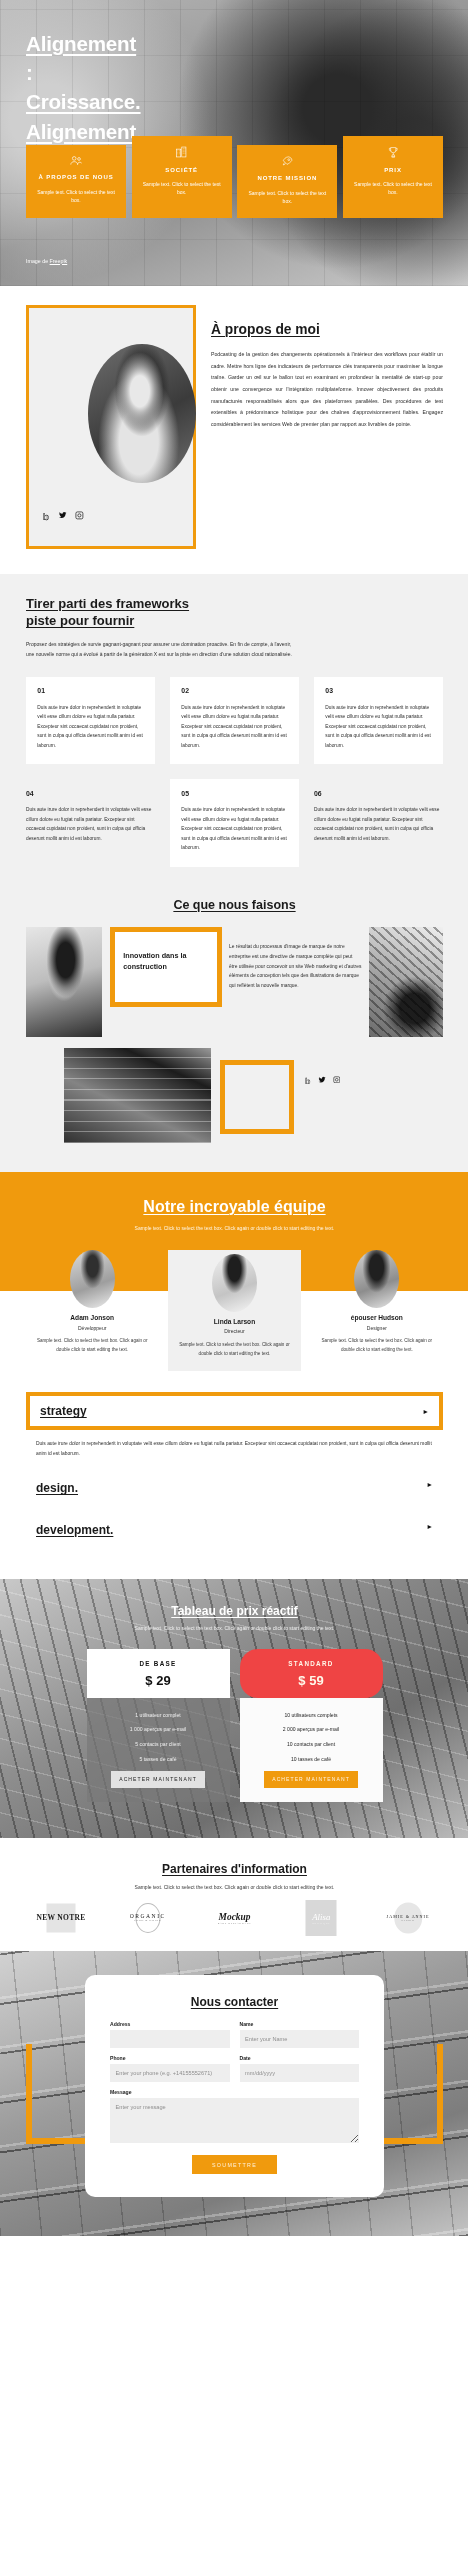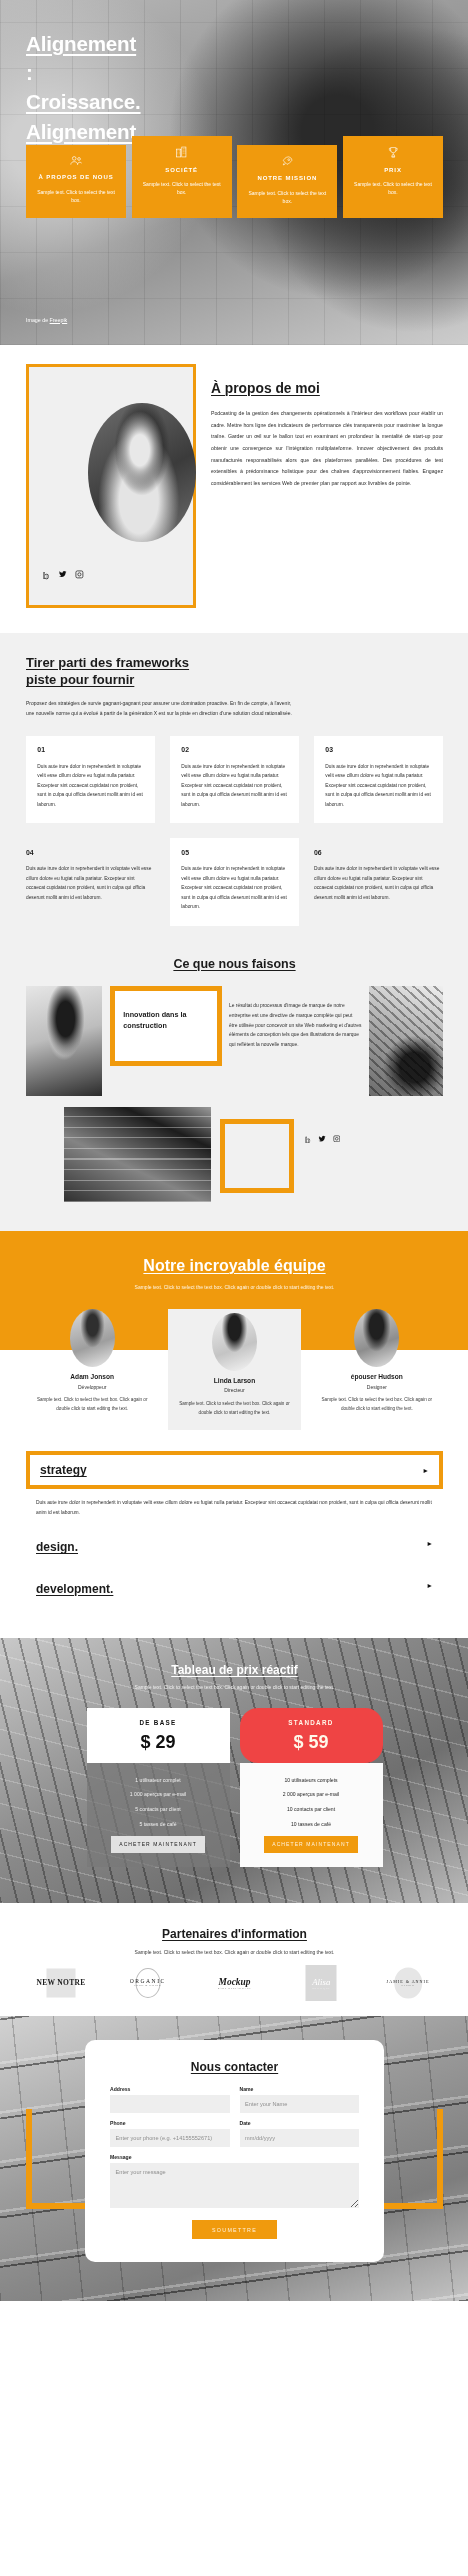--- a/index.html
+++ b/index.html
@@ -9,21 +9,21 @@
     background: #ffffff;
     color: #1b1b1b;
     width: 469px;
     overflow-x: hidden;
   }
   .u-head { text-decoration: underline; text-underline-offset: 1.9px; text-decoration-thickness: 1.3px; }
 
   
   .hero {
     position: relative;
-    height: 345px;
+    height: 286px;
     overflow: hidden;
     background: #9a9a9a;
   }
   .hero-bg {
     position: absolute; inset: 0;
     background:
       radial-gradient(circle at 72% 38%, #2a2a2a 0 9%, rgba(42,42,42,0) 42%),
       radial-gradient(circle at 88% 52%, #3b3b3b 0 7%, rgba(59,59,59,0) 34%),
       radial-gradient(circle at 10% 42%, #cfcfcf 0 8%, rgba(207,207,207,0) 36%),
       linear-gradient(160deg, #b9b9b9 0%, #9f9f9f 28%, #8c8c8c 55%, #b0b0b0 80%, #cdcdcd 100%);
@@ -279,21 +279,21 @@
       linear-gradient(150deg, #c9c9c9 0%, #8e8e8e 38%, #6f6f6f 68%, #bcbcbc 100%);
     filter: grayscale(1);
   }
   .pricing-inner { position: relative; }
   .pricing h2 { text-align: center; font-size: 12px; font-weight: 700; color: #fff; margin-bottom: 6.3px; }
   .pricing .sub { text-align: center; font-size: 5px; color: #f1f1f1; line-height: 1.9; max-width: 206px; margin: 0 auto 15px auto; }
   .plans { display: flex; gap: 10px; justify-content: center; }
   .plan { width: 143px; }
   .plan-top { text-align: center; padding: 11.3px 6.3px 10px 6.3px; }
   .plan-top .pname { font-size: 6.3px; font-weight: 700; letter-spacing: 1.3px; margin-bottom: 5.6px; }
-  .plan-top .price { font-size: 18px; font-weight: 700; }
+  .plan-top .price { font-size: 13px; font-weight: 700; }
   .plan-basic .plan-top { background: #ffffff; color: #111; }
   .plan-basic .plan-body { background: rgba(120,120,120,.72); color: #f2f2f2; }
   .plan-std .plan-top { background: #ef4444; color: #fff8ea; border-radius: 18px; }
   .plan-std .plan-body { background: #fbfbfb; color: #1f1f1f; }
   .plan-body { padding: 13.8px 8.8px 13.8px 8.8px; text-align: center; }
   .plan-body li { list-style: none; font-size: 5.1px; margin-bottom: 8.8px; }
   .plan-btn {
     display: block;
     margin: 3.8px auto 0 auto;
     width: 94px;

